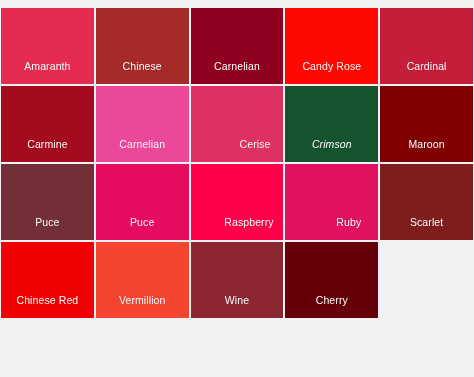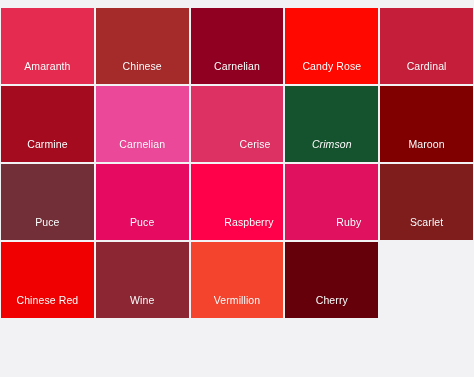--- a/index.html
+++ b/index.html
@@ -95,22 +95,22 @@
     </div>
     <div class="swatch" style="background: rgb(224, 17, 95); padding-left: 34px;">
       <span class="swatch-label" style="color: rgb(255, 255, 255);">Ruby</span>
     </div>
     <div class="swatch" style="background: #7f1d1d;">
       <span class="swatch-label" style="color: rgb(255, 255, 255);">Scarlet</span>
     </div>
     <div class="swatch" style="background: rgb(240, 0, 0);">
       <span class="swatch-label" style="color: rgb(255, 255, 255);">Chinese Red</span>
     </div>
+    <div class="swatch" style="background: rgb(244, 68, 46);">
+      <span class="swatch-label" style="color: rgb(255, 255, 255);">Vermillion</span>
+    </div>
     <div class="swatch" style="background: rgb(140, 38, 51);">
       <span class="swatch-label" style="color: rgb(255, 255, 255);">Wine</span>
-    </div>
-    <div class="swatch" style="background: rgb(244, 68, 46);">
-      <span class="swatch-label" style="color: rgb(255, 255, 255);">Vermillion</span>
     </div>
     <div class="swatch" style="background: rgb(101, 0, 11);">
       <span class="swatch-label" style="color: rgb(255, 255, 255);">Cherry</span>
     </div>
   </div>
 
 </body></html>

